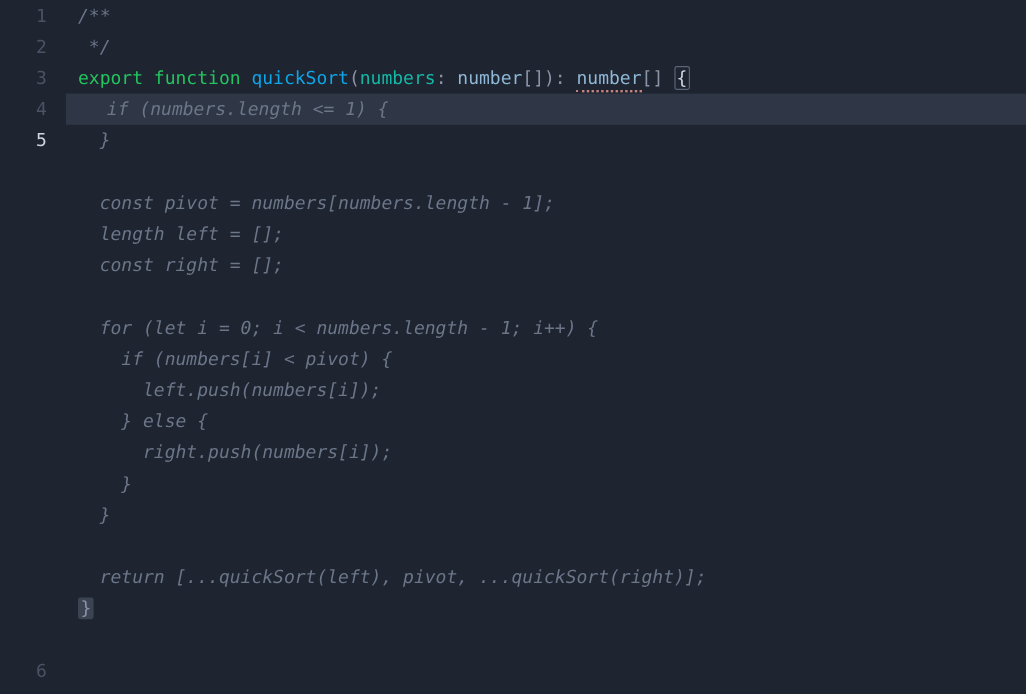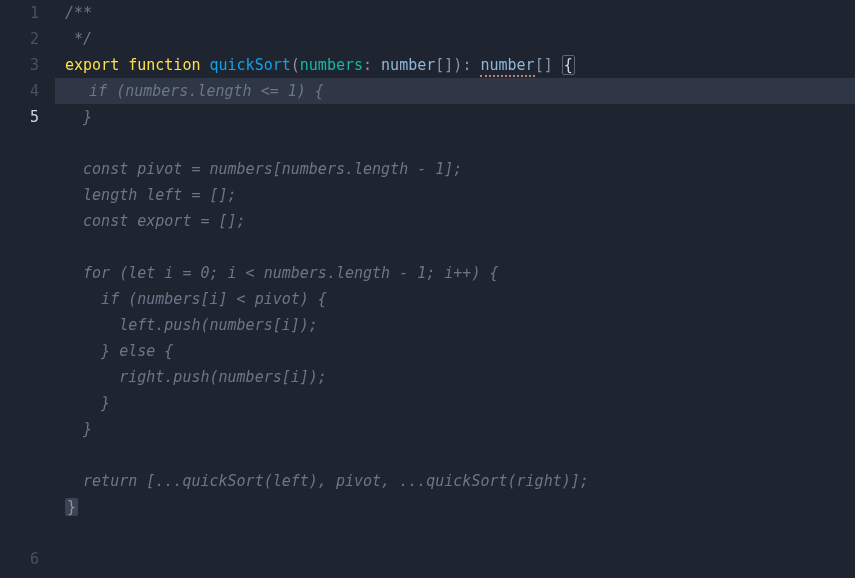--- a/index.html
+++ b/index.html
@@ -57,21 +57,21 @@
     }
     .code-line.highlighted {
       background: rgba(80, 92, 112, 0.35);
       margin-left: -10px;
       padding-left: 16px;
       margin-right: 0;
       font-style: italic;
       color: #5b6577;
     }
     .tok-comment { color: #6b7689; font-style: italic; }
-    .tok-keyword-export { color: #fde047; font-style: normal; }
+    .tok-keyword-export { color: #22c55e; font-style: normal; }
     .tok-funcname { color: #0ea5e9; font-style: normal; font-weight: 500; }
     .tok-param { color: #14b8a6; font-style: normal; }
     .tok-type { color: #8fb8d6; font-style: normal; }
     .tok-type-ret { color: #8fb8d6; font-style: normal; border-bottom: 2px dotted #c5817e; padding-bottom: 1px; }
     .tok-punct { color: #8b94a6; font-style: normal; }
     .tok-brace-hl { color: #d0d6e0; font-style: normal; border: 1px solid #5a6578; padding: 0 1px; border-radius: 2px; }
     .tok-brace-close-hl { color: #8b94a6; font-style: normal; background: rgba(90,100,120,0.5); padding: 0 2px; border-radius: 2px; }
     .tok-suggest { color: #6b7689; font-style: italic; }
   </style>
 </head>
@@ -104,21 +104,21 @@
   </div>
   <div class="code-area">
     <div class="code-line no-italic"><span class="tok-comment">/**</span></div>
     <div class="code-line no-italic"><span class="tok-comment"> */</span></div>
     <div class="code-line no-italic"><span class="tok-keyword-export">export</span> <span class="tok-keyword-export">function</span> <span class="tok-funcname">quickSort</span><span class="tok-punct">(</span><span class="tok-param">numbers</span><span class="tok-punct">: </span><span class="tok-type">number</span><span class="tok-punct">[]</span><span class="tok-punct">)</span><span class="tok-punct">: </span><span class="tok-type-ret">number</span><span class="tok-punct">[]</span><span> </span><span class="tok-brace-hl">{</span></div>
     <div class="code-line highlighted"><span class="tok-suggest">  if (numbers.length &lt;= 1) {</span></div>
     <div class="code-line"><span class="tok-suggest">  }</span></div>
     <div class="code-line"><span class="tok-suggest"></span></div>
     <div class="code-line"><span class="tok-suggest">  const pivot = numbers[numbers.length - 1];</span></div>
     <div class="code-line"><span class="tok-suggest">  length left = [];</span></div>
-    <div class="code-line"><span class="tok-suggest">  const export = [];</span></div>
+    <div class="code-line"><span class="tok-suggest">  const right = [];</span></div>
     <div class="code-line"><span class="tok-suggest"></span></div>
     <div class="code-line"><span class="tok-suggest">  for (let i = 0; i &lt; numbers.length - 1; i++) {</span></div>
     <div class="code-line"><span class="tok-suggest">    if (numbers[i] &lt; pivot) {</span></div>
     <div class="code-line"><span class="tok-suggest">      left.push(numbers[i]);</span></div>
     <div class="code-line"><span class="tok-suggest">    } else {</span></div>
     <div class="code-line"><span class="tok-suggest">      right.push(numbers[i]);</span></div>
     <div class="code-line"><span class="tok-suggest">    }</span></div>
     <div class="code-line"><span class="tok-suggest">  }</span></div>
     <div class="code-line"><span class="tok-suggest"></span></div>
     <div class="code-line"><span class="tok-suggest">  return [...quickSort(left), pivot, ...quickSort(right)];</span></div>

